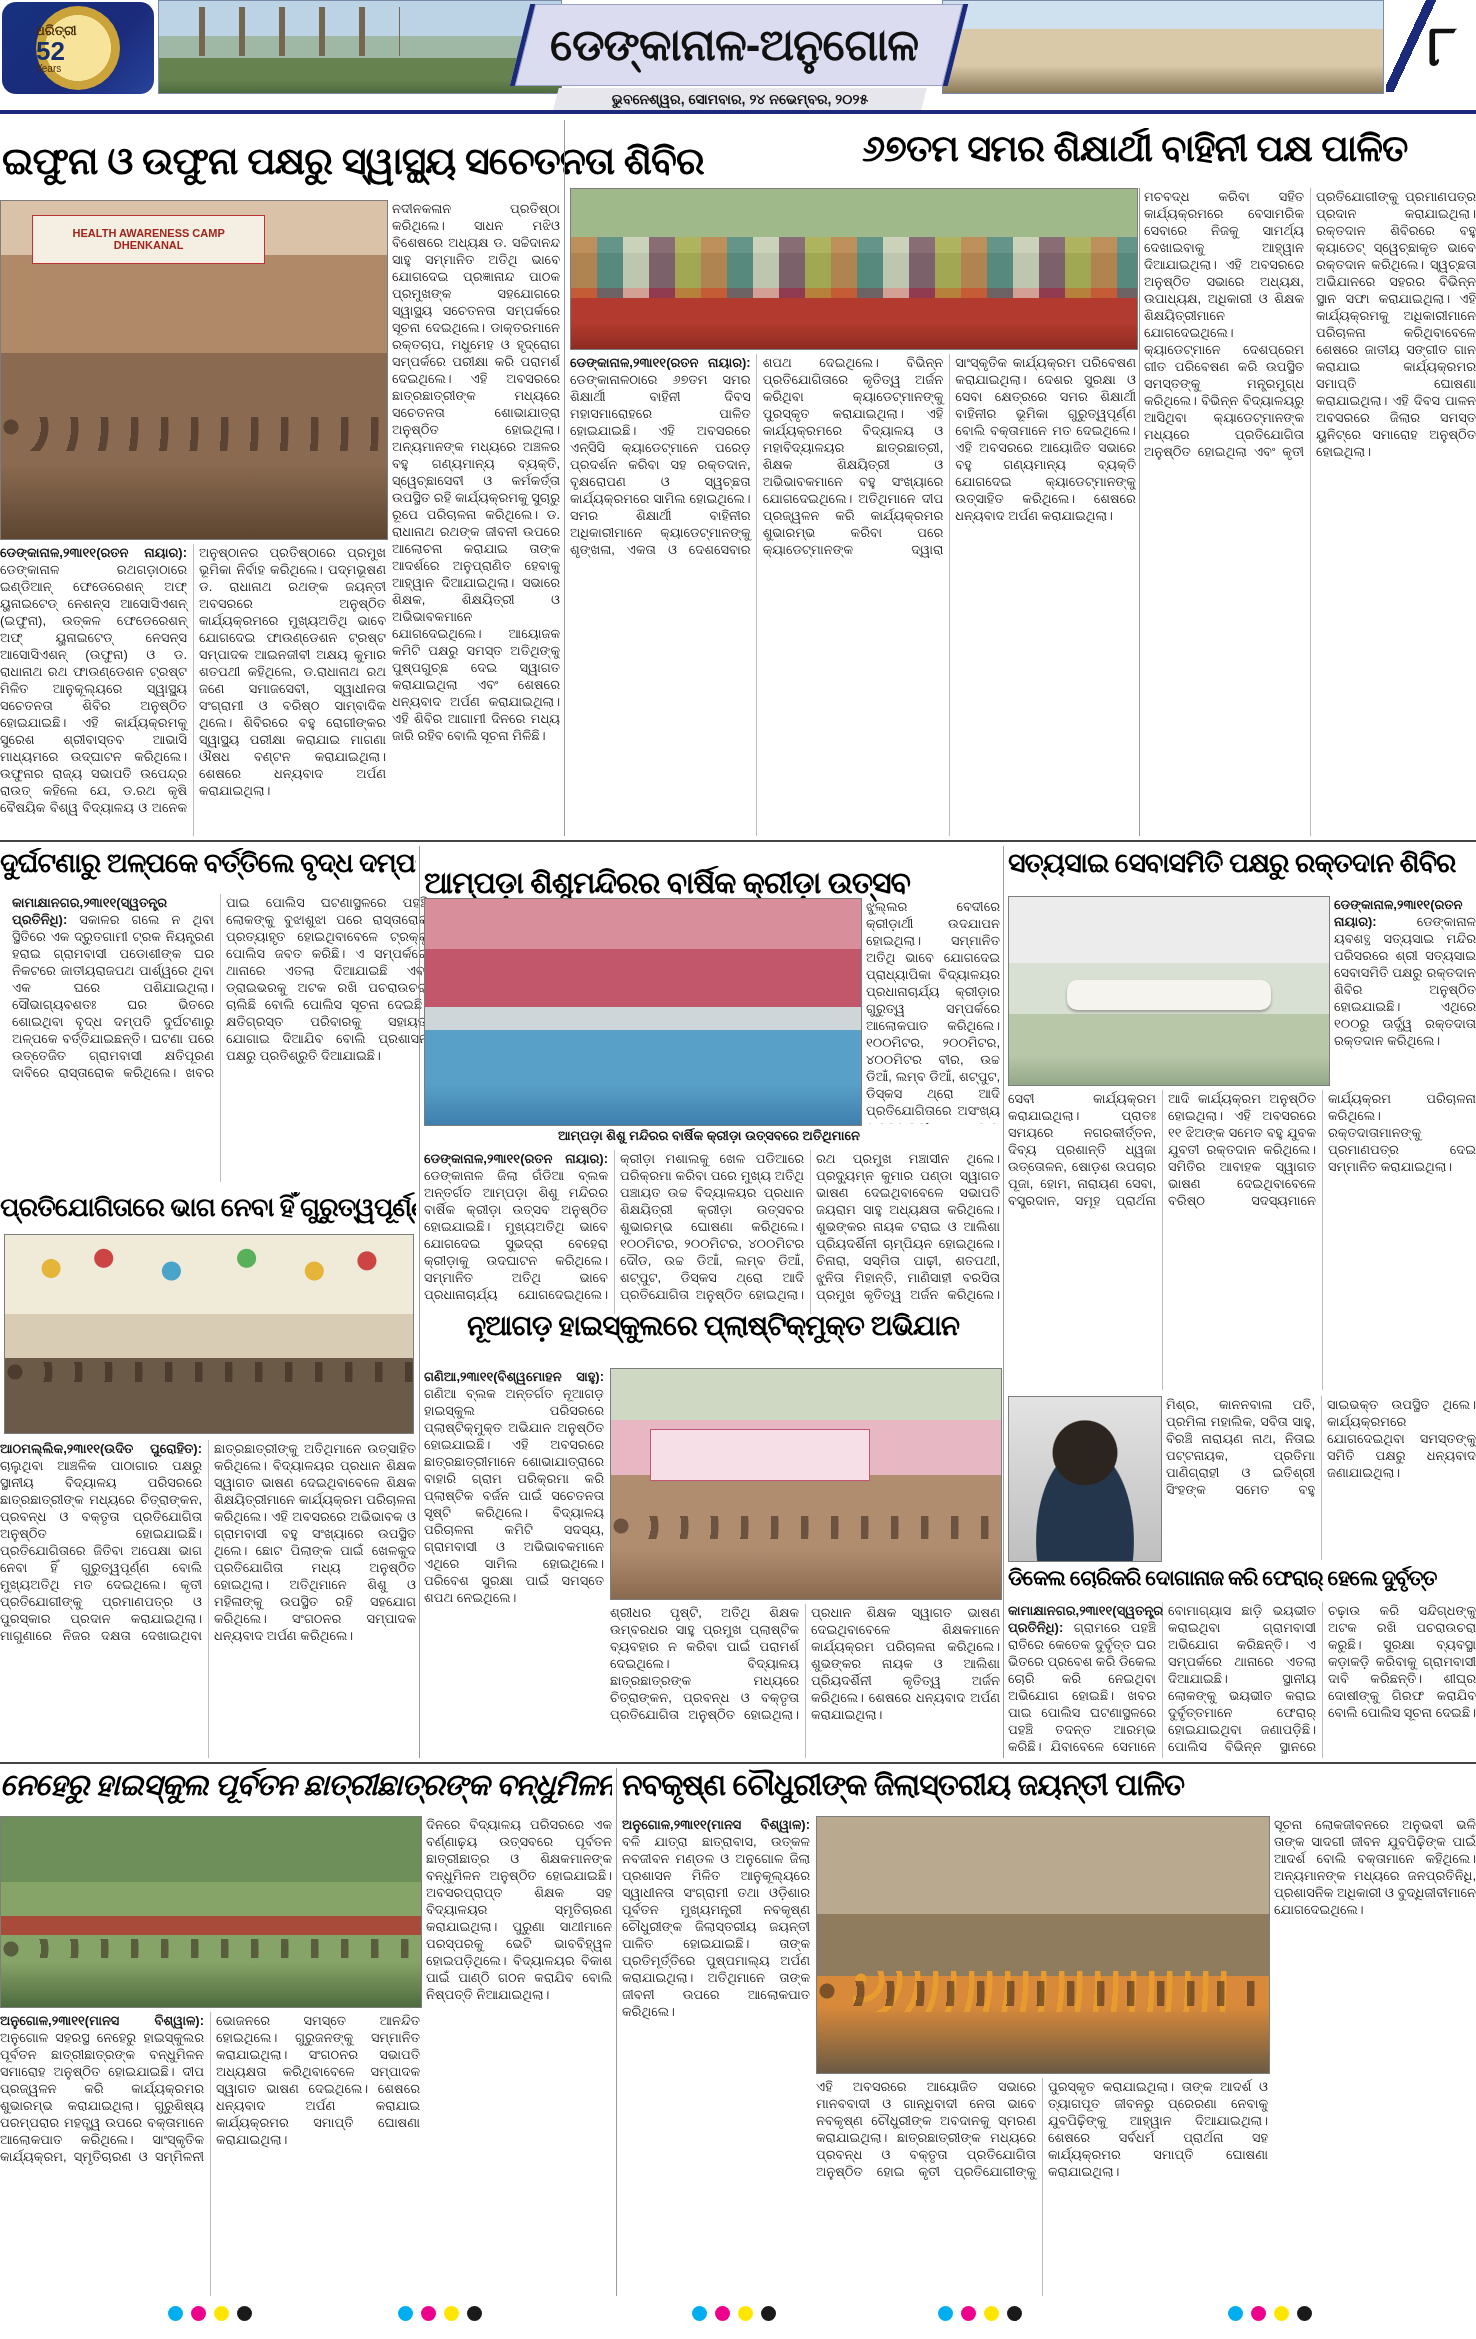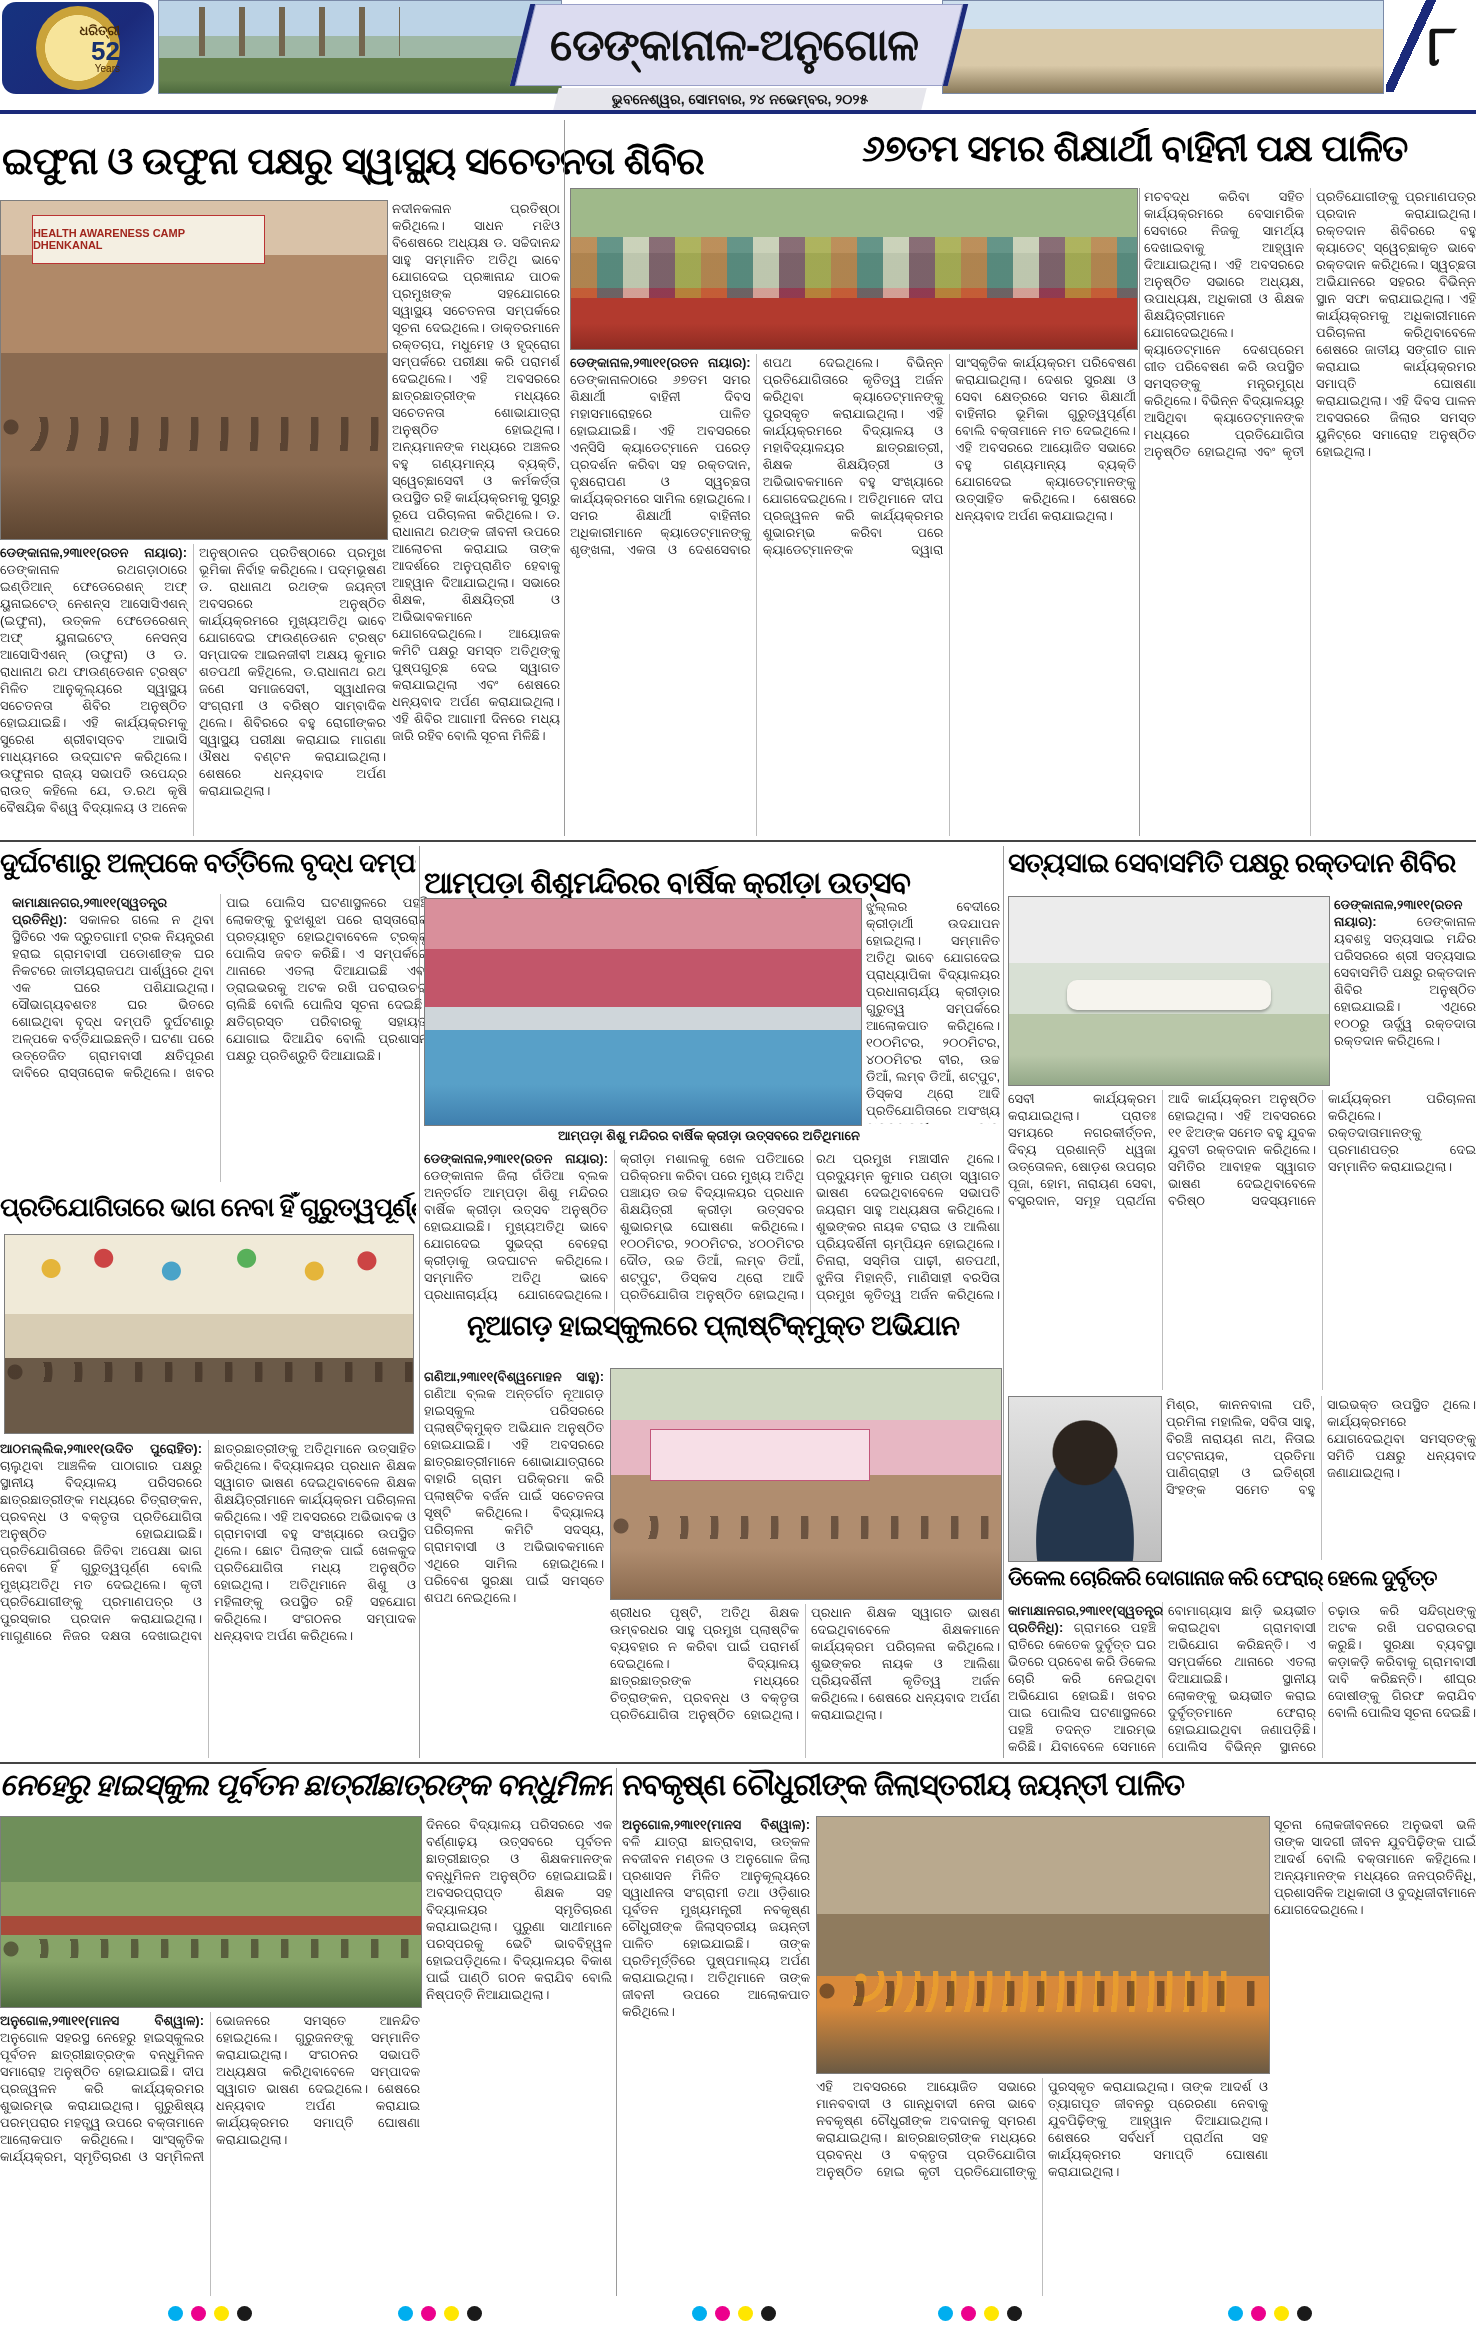--- a/index.html
+++ b/index.html
@@ -1,21 +1,21 @@
 <!DOCTYPE html>
 <html><head>
 <meta charset="utf-8">
 <style>
   html,body{margin:0;padding:0;background:#ffffff;}
   body{width:1476px;height:2339px;position:relative;font-family:"Liberation Sans","DejaVu Sans",sans-serif;color:#111;}
   .abs{position:absolute;}
   
   .mast-rule{left:0;top:110px;width:1476px;height:4px;background:#1b2a7a;}
   .logo{left:2px;top:2px;width:152px;height:92px;background:linear-gradient(135deg,#16337f,#1b2a7a 60%,#27449b);border-radius:14px;display:flex;align-items:center;justify-content:center;}
-  .logo .disc{width:84px;height:84px;border-radius:50%;background:radial-gradient(circle,#f7e49a 0 55%,#caa33a 56% 78%,#8a6d1f 79% 100%);display:flex;flex-direction:column;align-items:flex-end;justify-content:center;text-align:center;}
+  .logo .disc{width:84px;height:84px;border-radius:50%;background:radial-gradient(circle,#f7e49a 0 55%,#caa33a 56% 78%,#8a6d1f 79% 100%);display:flex;flex-direction:column;align-items:flex-start;justify-content:center;text-align:center;}
   .logo .nm{font-size:13px;font-weight:bold;color:#4a2c06;}
   .logo .yr{font-size:26px;font-weight:bold;color:#17306e;line-height:24px;}
   .logo .ys{font-size:10px;color:#4a2c06;}
   .mphoto{border:1px solid #7a8aa8;}
   .mphotoL{left:158px;top:0;width:402px;height:92px;background:linear-gradient(180deg,#bcd3e6 0 38%,#9fb8a6 38% 62%,#66824f 62% 86%,#4e6b3e);}
   .mphotoR{left:942px;top:0;width:440px;height:92px;background:linear-gradient(180deg,#cfe0ee 0 30%,#d9c9a8 30% 70%,#8a7a5a);}
   .stack{position:absolute;background:repeating-linear-gradient(90deg,transparent 0 34px,#74664f 34px 40px);inset:6px 40% 40% 6px;}
   .banner{left:520px;top:4px;width:428px;height:82px;background:#dcdcf0;border-left:5px solid #1b2a7a;border-right:5px solid #1b2a7a;transform:skewX(-14deg);box-shadow:0 0 0 1px #9aa0c8 inset;}
   .banner-txt{left:524px;top:12px;width:420px;height:66px;display:flex;align-items:center;justify-content:center;font-size:44px;font-weight:bold;letter-spacing:-1px;white-space:nowrap;overflow:hidden;}
   .datestrip{left:556px;top:88px;width:368px;height:22px;background:#e6e6ec;transform:skewX(-14deg);}
@@ -30,21 +30,21 @@
   .hl{font-weight:bold;color:#000;white-space:nowrap;overflow:hidden;letter-spacing:-1px;}
   
   .body{font-size:13px;line-height:17px;text-align:justify;overflow:hidden;color:#161616;}
   .cols2{column-count:2;column-gap:12px;column-rule:1px solid #bdbdbd;}
   .cols3{column-count:3;column-gap:12px;column-rule:1px solid #bdbdbd;}
   .dl{font-weight:bold;}
   .cap{font-weight:bold;font-size:13px;text-align:right;overflow:hidden;white-space:nowrap;}
   
   .ph{border:1px solid #7d7d7d;overflow:hidden;}
   .phA{background:linear-gradient(180deg,#d9c2a8 0 16%,#b08968 16% 45%,#8a6a50 45% 78%,#5d4531);}
-  .phA .ban{position:absolute;left:8%;top:4%;width:60%;height:14%;background:#f4efe2;border:1px solid #b33;display:flex;flex-direction:column;align-items:flex-start;justify-content:center;color:#a1261d;font-weight:bold;font-size:11px;line-height:12px;text-align:center;overflow:hidden;}
+  .phA .ban{position:absolute;left:8%;top:4%;width:60%;height:14%;background:#f4efe2;border:1px solid #b33;display:flex;flex-direction:column;align-items:center;justify-content:center;color:#a1261d;font-weight:bold;font-size:11px;line-height:12px;text-align:center;overflow:hidden;}
   .heads{position:absolute;left:0;bottom:26%;width:100%;height:10%;background:repeating-radial-gradient(circle at 10px 10px,#33241a 0 7px,transparent 8px 30px);opacity:.55;}
   .phB{background:linear-gradient(180deg,#9fb98a 0 40%,#7d9b6c 40% 62%,#b23a2e 62% 84%,#8f2b22);}
   .sari{position:absolute;left:0;top:30%;width:100%;height:38%;background:repeating-linear-gradient(90deg,#d0743c 0 26px,#3e7d87 26px 52px,#e8e3da 52px 78px,#7a3b68 78px 104px,#b8B042 104px 130px);opacity:.6;}
   .phE{background:linear-gradient(180deg,#d98f9b 0 22%,#c2566a 22% 48%,#cfd6da 48% 58%,#58a0c8 58% 82%,#3f7fae);}
   .phD2{background:linear-gradient(180deg,#f0ead8 0 40%,#d8cdb4 40% 62%,#6b5a48 62% 100%);}
   .balloons{position:absolute;left:4%;top:4%;width:92%;height:26%;background:
     radial-gradient(circle at 8% 50%,#e5b53a 0 9px,transparent 10px),
     radial-gradient(circle at 22% 30%,#cc4444 0 9px,transparent 10px),
     radial-gradient(circle at 40% 55%,#4aa3c8 0 9px,transparent 10px),
     radial-gradient(circle at 60% 30%,#58b05a 0 9px,transparent 10px),

